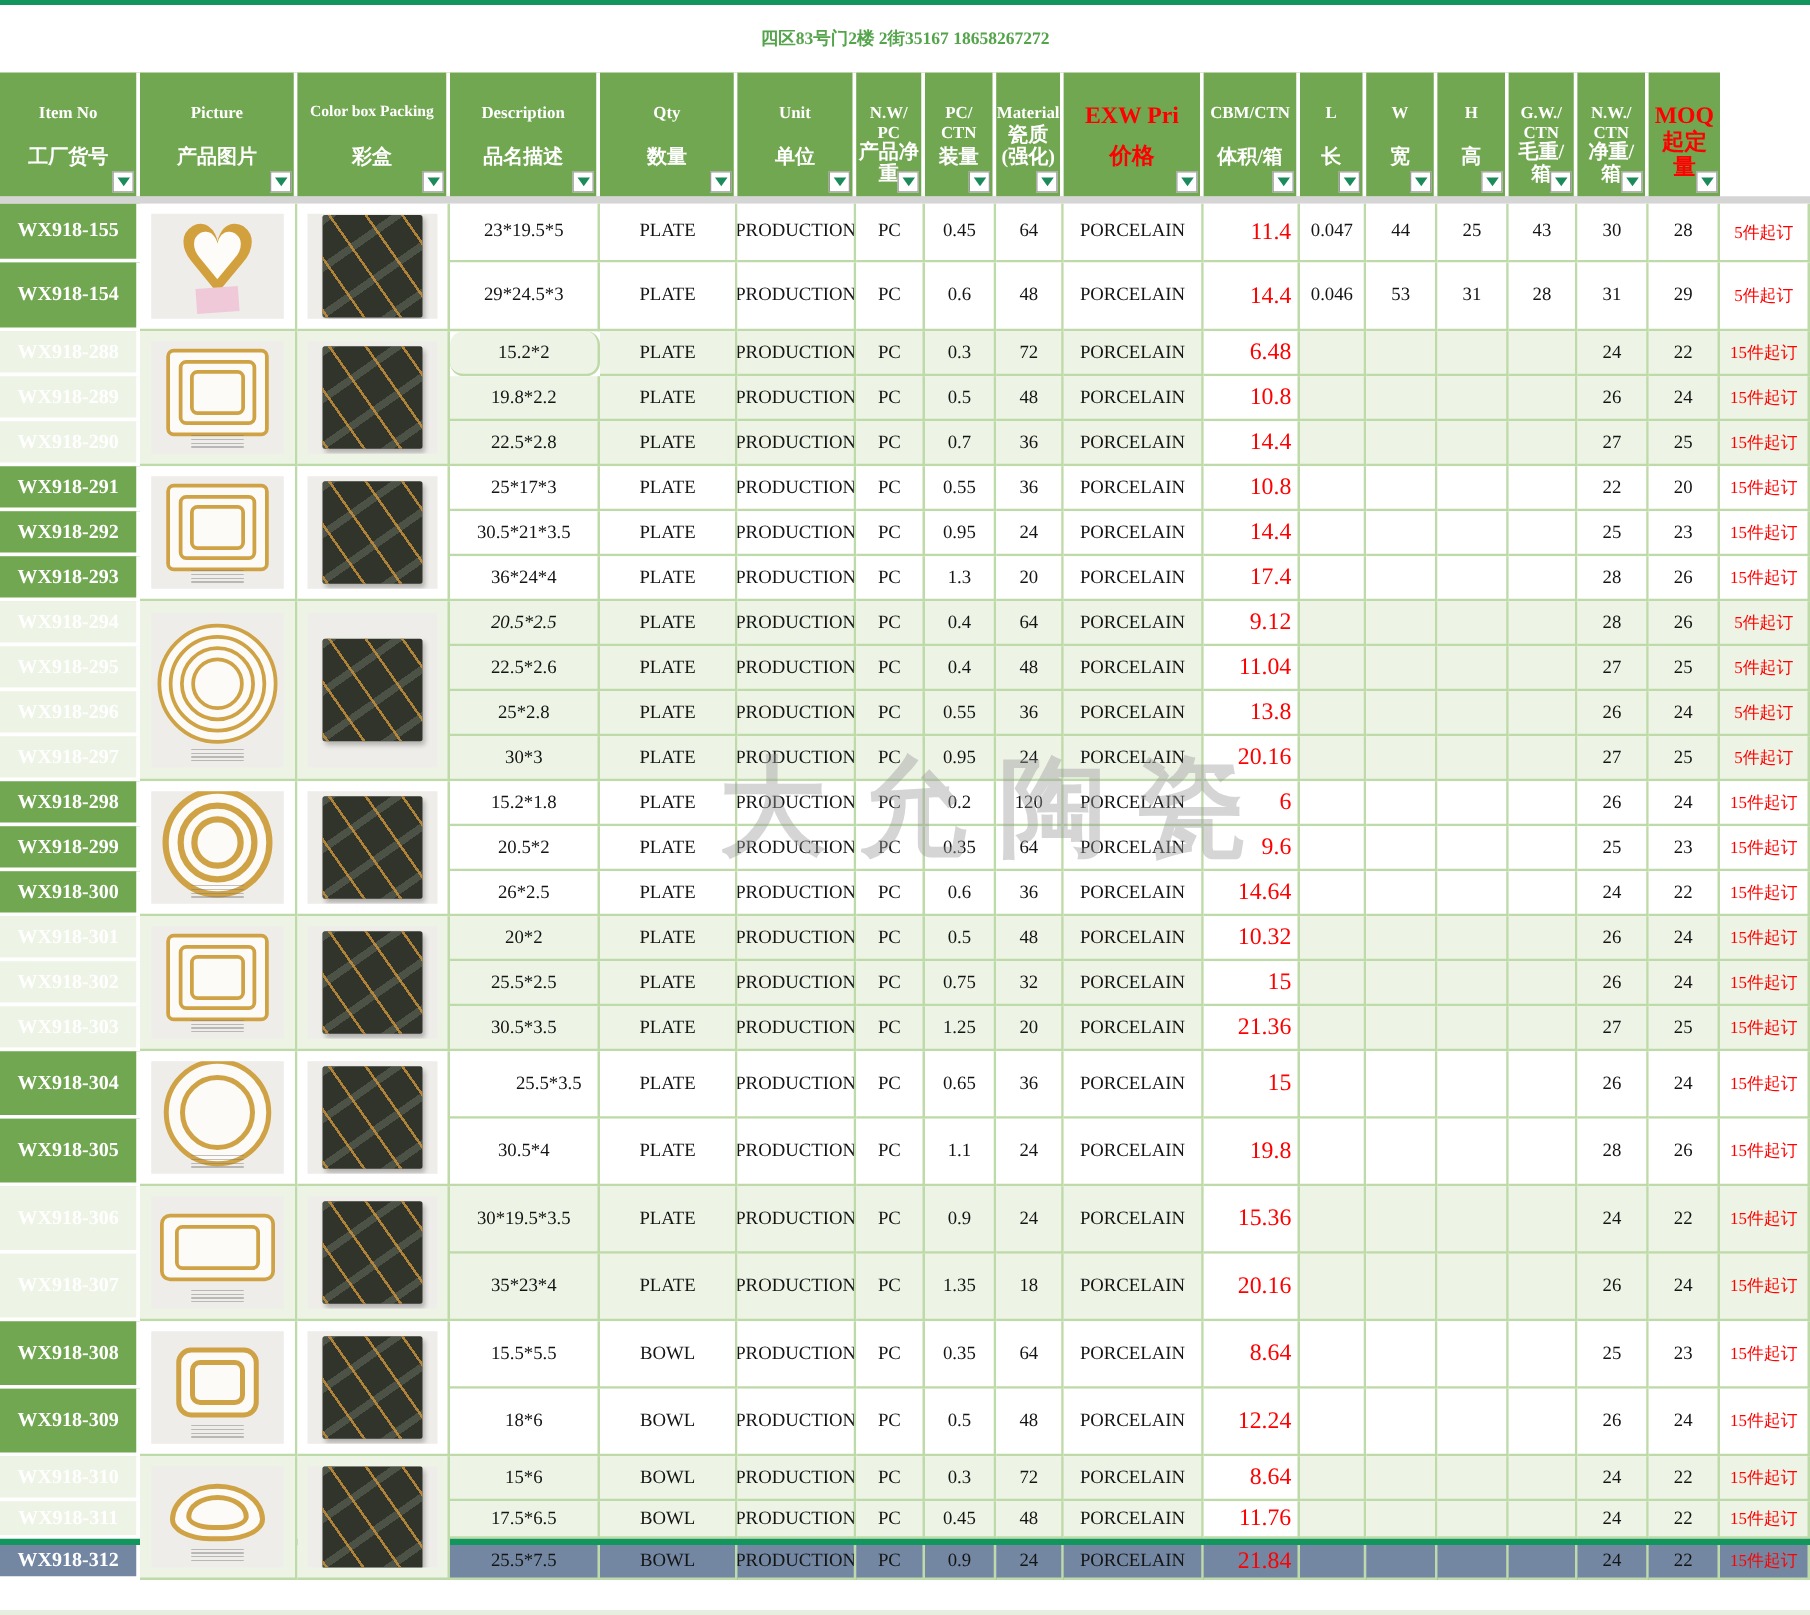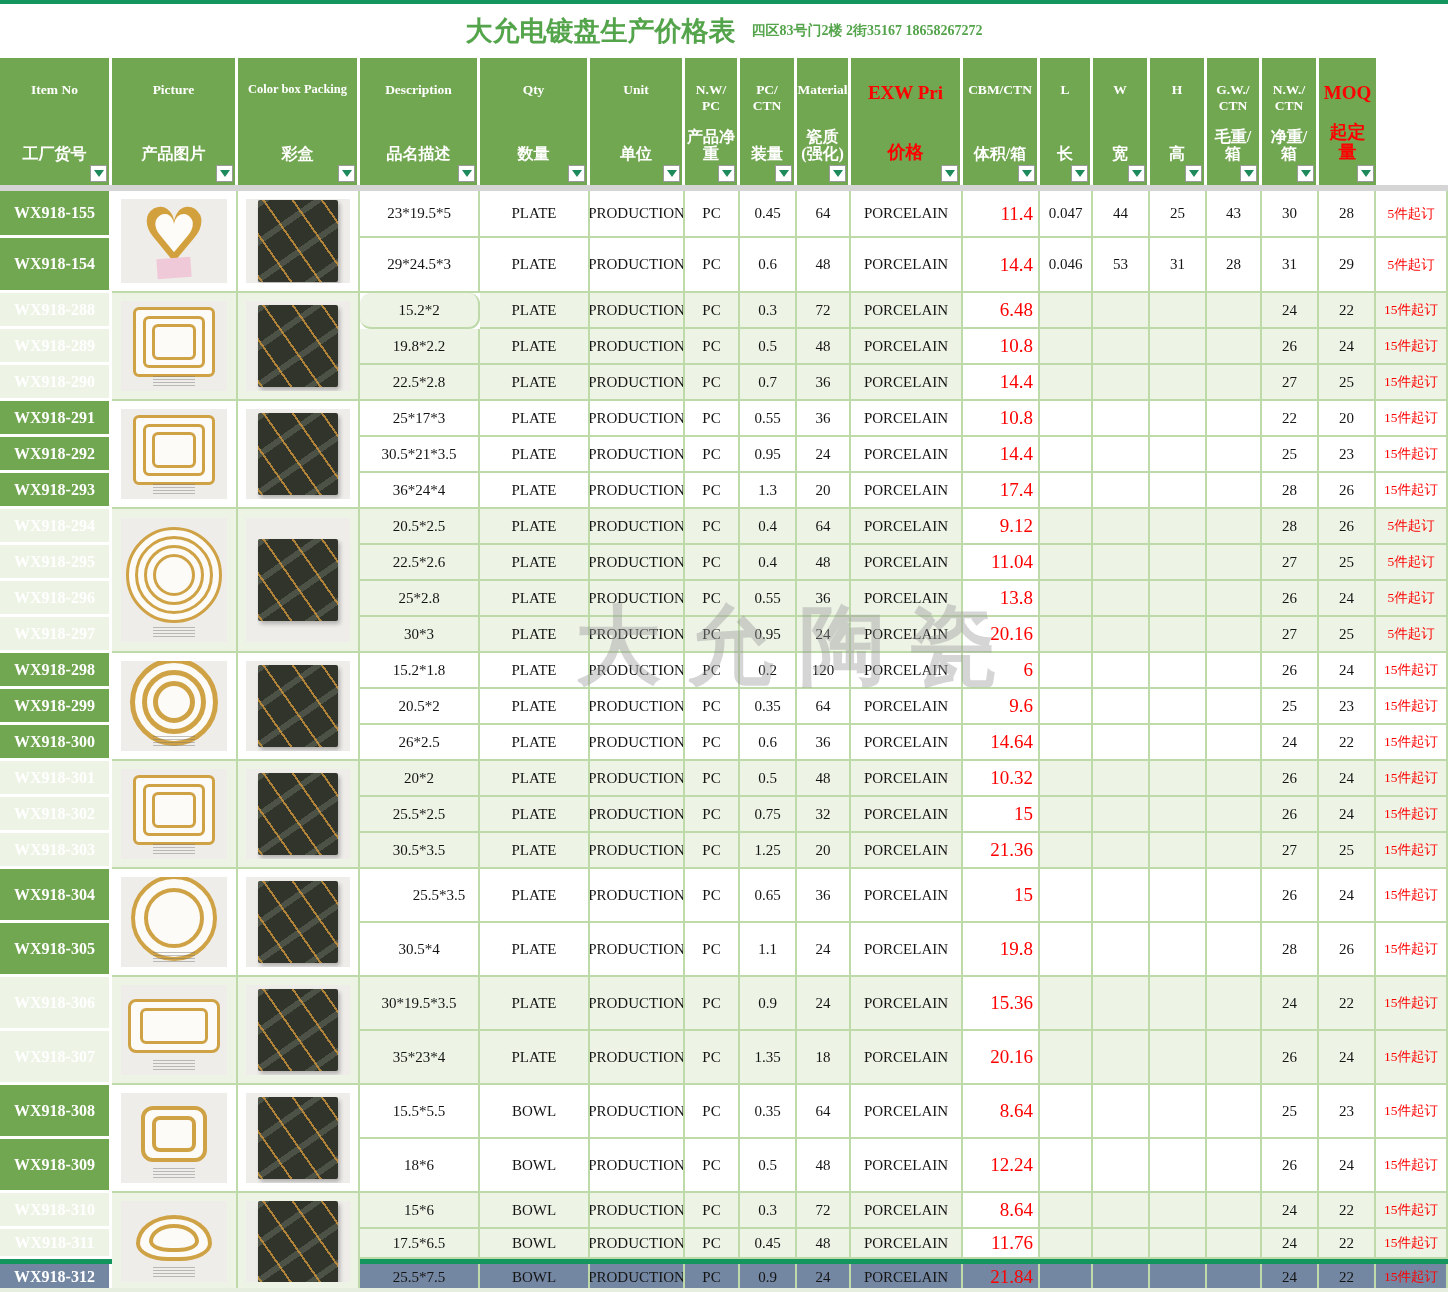--- a/index.html
+++ b/index.html
@@ -11,21 +11,21 @@
   html,body{background:#fff}
   body{font-family:"Liberation Serif","DejaVu Serif",serif;width:1448px;height:1292px;overflow:hidden}
   .sheet{position:relative;width:1448px;height:1292px;background:#fff;overflow:hidden}
   .topbar{height:4px;background:var(--accent-teal)}
   .titlebar{height:54px;display:flex;align-items:center;justify-content:center;gap:16px;background:#fff}
   .title{font-size:27px;font-weight:bold;color:var(--title-green)}
   .subtitle{font-size:14px;font-weight:bold;color:var(--title-green)}
   
   .ghead,.gbody{display:grid;width:1448px;
     grid-template-columns:112px 126px 122px 120px 110px 95px 55px 57px 54px 112px 77px 53px 57px 57px 55px 57px 57px 72px;}
-  .ghead{height:127px}
+  .ghead{height:99px}
   .hc{position:relative;background:var(--header-green);border-right:3px solid #fff;
       display:flex;flex-direction:column;align-items:center;justify-content:space-between;
       padding:24px 2px 22px;color:#fff;text-align:center;overflow:hidden}
   .hc:last-child{border-right:none}
   .hc .en{font-weight:bold;font-size:13.5px;line-height:1.15}
   .hc .cn{font-weight:bold;font-size:16px;line-height:1.1}
   .hc.accent .en{color:var(--price-red);font-size:19px}
   .hc.accent .cn{color:var(--price-red);font-size:18px}
   .hc.small-en .en{font-size:12.5px}
   .dd{position:absolute;right:2px;bottom:3px;width:17px;height:17px;background:#fff;border:1px solid #9a9a9a;
@@ -90,21 +90,20 @@
                repeating-linear-gradient(-35deg,transparent 0 13px,rgba(130,138,122,.35) 13px 19px,transparent 19px 31px)}
   .cwrap{display:flex;align-items:center;justify-content:center}
   .botstrip{position:absolute;left:0;bottom:0;width:1448px;height:4px;background:#e6efdf;z-index:7}
 </style>
 </head>
 <body>
 
 <div class="sheet">
   <div class="topbar"></div>
   <div class="titlebar">
-    <span class="title">大允电镀盘生产价格表</span>
     <span class="subtitle">四区83号门2楼 2街35167  18658267272</span>
   </div>
   <div class="ghead" id="hdr">
       <div class="hc">
     <div class="en">Item No</div>
     <div class="cn">工厂货号</div>
     <div class="dd">
       <span class="tri"></span>
     </div>
   </div>
@@ -397,21 +396,21 @@
           <i class="ring round"></i>
           <i class="ring round"></i>
     <span class="spec"></span>
   </div>
       </div>
       <div class="c pcell tint" style="grid-area: 9 / 3 / span 4;">
         <div class="photo cwrap">
     <span class="cbox"></span>
   </div>
       </div>
-      <div class="c tint" style="grid-area: 9 / 4;">20.5*2.5</div>
+      <div class="c tint" style="grid-area: 9 / 4; font-style: italic;">20.5*2.5</div>
       <div class="c tint" style="grid-area: 9 / 5;">PLATE</div>
       <div class="c tint" style="grid-area: 9 / 6;">PRODUCTION</div>
       <div class="c tint" style="grid-area: 9 / 7;">PC</div>
       <div class="c tint" style="grid-area: 9 / 8;">0.4</div>
       <div class="c tint" style="grid-area: 9 / 9;">64</div>
       <div class="c tint" style="grid-area: 9 / 10;">PORCELAIN</div>
       <div class="c price " style="grid-area: 9 / 11;">9.12</div>
       <div class="c tint" style="grid-area: 9 / 12;"></div>
       <div class="c tint" style="grid-area: 9 / 13;"></div>
       <div class="c tint" style="grid-area: 9 / 14;"></div>

